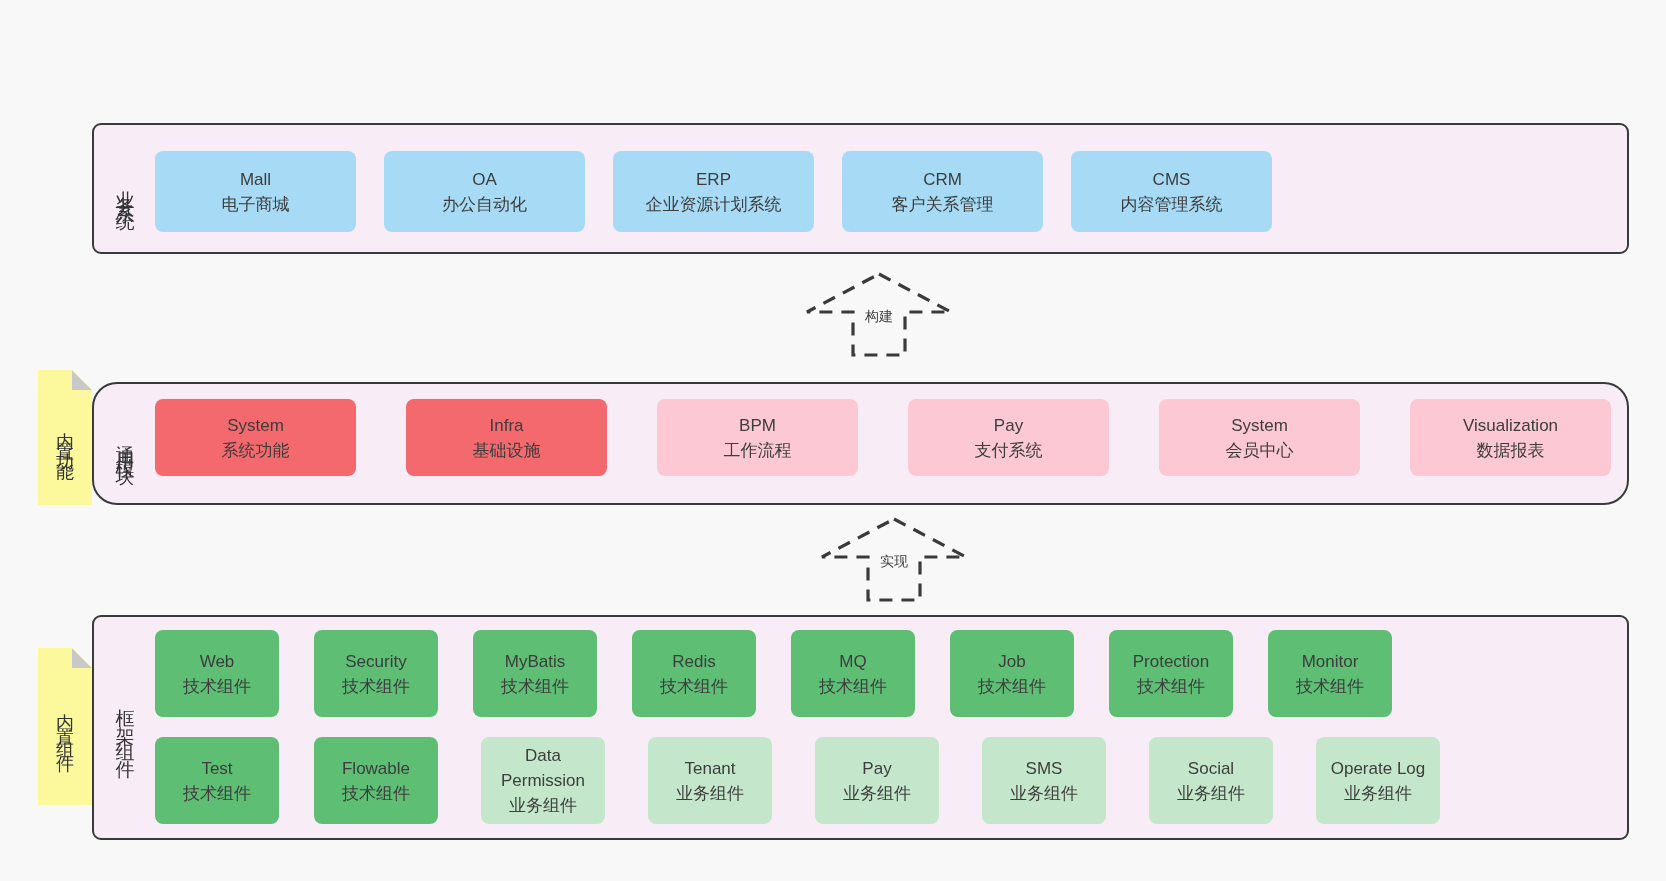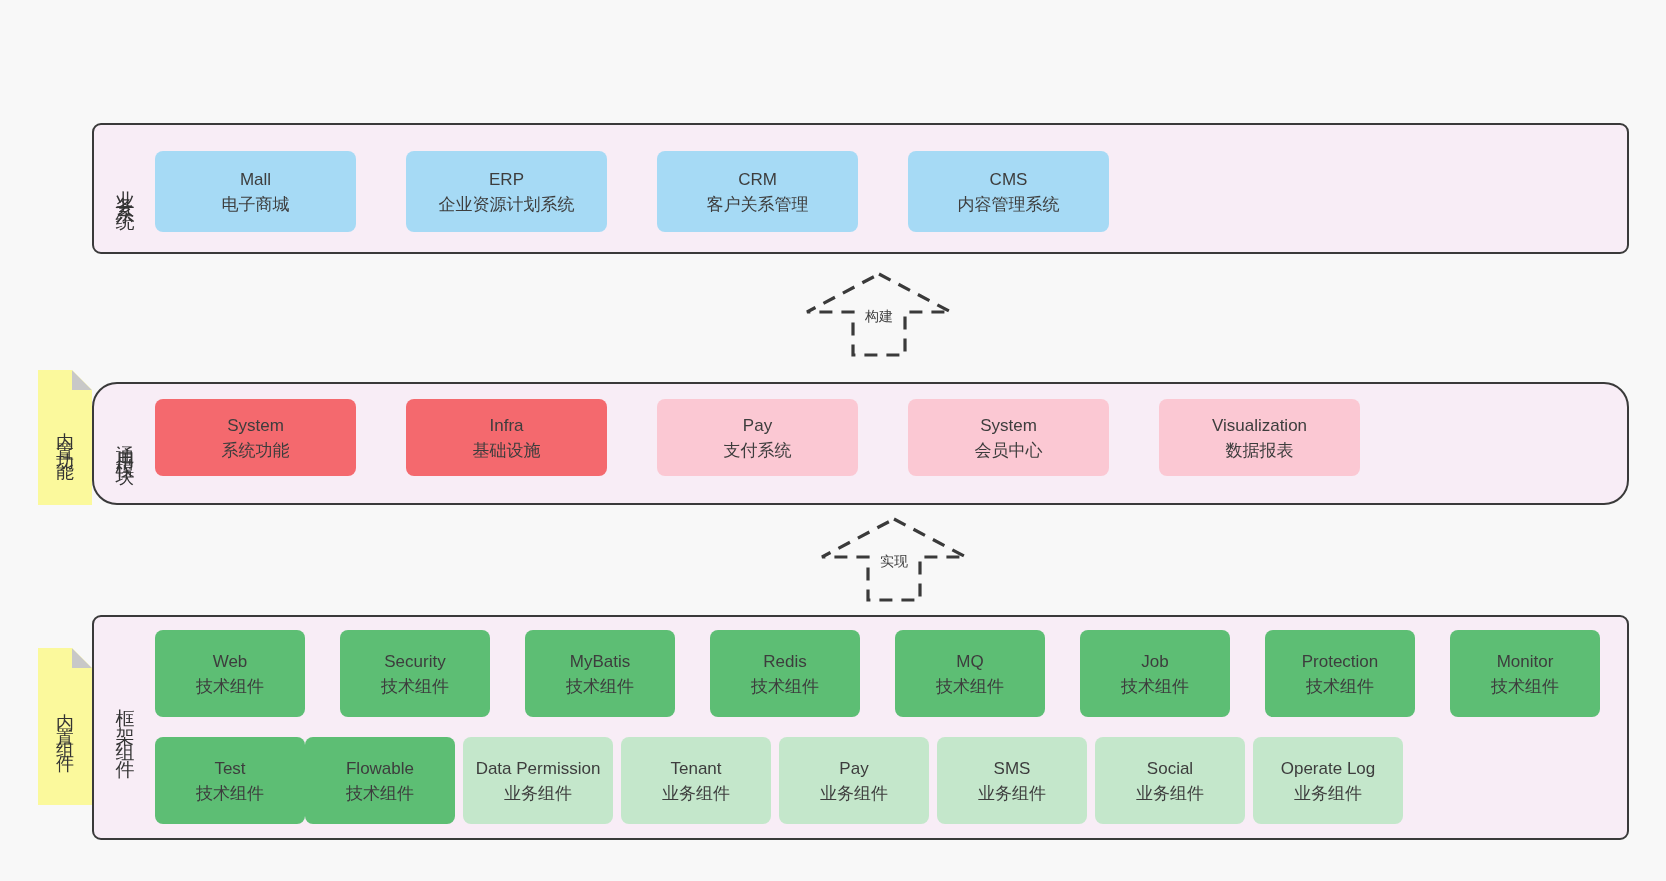--- a/index.html
+++ b/index.html
@@ -21,32 +21,32 @@
 
   .vlabel{
     position:absolute;left:14px;top:0;height:100%;width:34px;
     display:flex;align-items:center;justify-content:center;
     writing-mode:vertical-lr;text-orientation:upright;
     font-size:19px;letter-spacing:7px;color:#333;
   }
   #layer-components .vlabel{letter-spacing:17px;}
 
   .row{position:absolute;left:61px;display:flex;}
-  #layer-business .row{top:26px;gap:50px;}
+  #layer-business .row{top:26px;gap:28px;}
   #layer-modules .row{top:15px;gap:50px;}
   #layer-components .row-1{top:13px;gap:35px;}
-  #layer-components .row-2{top:120px;}
+  #layer-components .row-2{top:120px;gap:35px;}
 
   .box{
     border-radius:8px;display:flex;flex-direction:column;
     align-items:center;justify-content:center;text-align:center;
     font-size:17px;line-height:25px;color:#3d3d3d;padding:2px 8px;box-sizing:border-box;
   }
   .w-lg{width:201px;}
-  .w-sm{width:150px;}
+  .w-sm{width:124px;}
   #layer-business .box{height:81px;}
   #layer-modules .box{height:77px;}
   #layer-components .box{height:87px;}
   .c-blue{background:var(--blue,#a6daf5);}
   .c-red{background:var(--red,#f4696e);}
   .c-pink{background:var(--pink,#fbc8d3);}
   .c-green{background:var(--green,#5dbe74);}
   .c-lightgreen{background:var(--lightgreen,#c4e7cb);margin-left:8px;}
 
   .sticky{
@@ -82,20 +82,24 @@
 <body>
 
 <div class="layer" id="layer-business">
   <div class="vlabel">业务系统</div>
   <div class="row">
     <div class="box w-lg c-blue">
       <div>Mall</div>
       <div>电子商城</div>
     </div>
     <div class="box w-lg c-blue">
+      <div>OA</div>
+      <div>办公自动化</div>
+    </div>
+    <div class="box w-lg c-blue">
       <div>ERP</div>
       <div>企业资源计划系统</div>
     </div>
     <div class="box w-lg c-blue">
       <div>CRM</div>
       <div>客户关系管理</div>
     </div>
     <div class="box w-lg c-blue">
       <div>CMS</div>
       <div>内容管理系统</div>
@@ -119,20 +123,24 @@
   <div class="row">
     <div class="box w-lg c-red">
       <div>System</div>
       <div>系统功能</div>
     </div>
     <div class="box w-lg c-red">
       <div>Infra</div>
       <div>基础设施</div>
     </div>
     <div class="box w-lg c-pink">
+      <div>BPM</div>
+      <div>工作流程</div>
+    </div>
+    <div class="box w-lg c-pink">
       <div>Pay</div>
       <div>支付系统</div>
     </div>
     <div class="box w-lg c-pink">
       <div>System</div>
       <div>会员中心</div>
     </div>
     <div class="box w-lg c-pink">
       <div>Visualization</div>
       <div>数据报表</div>

